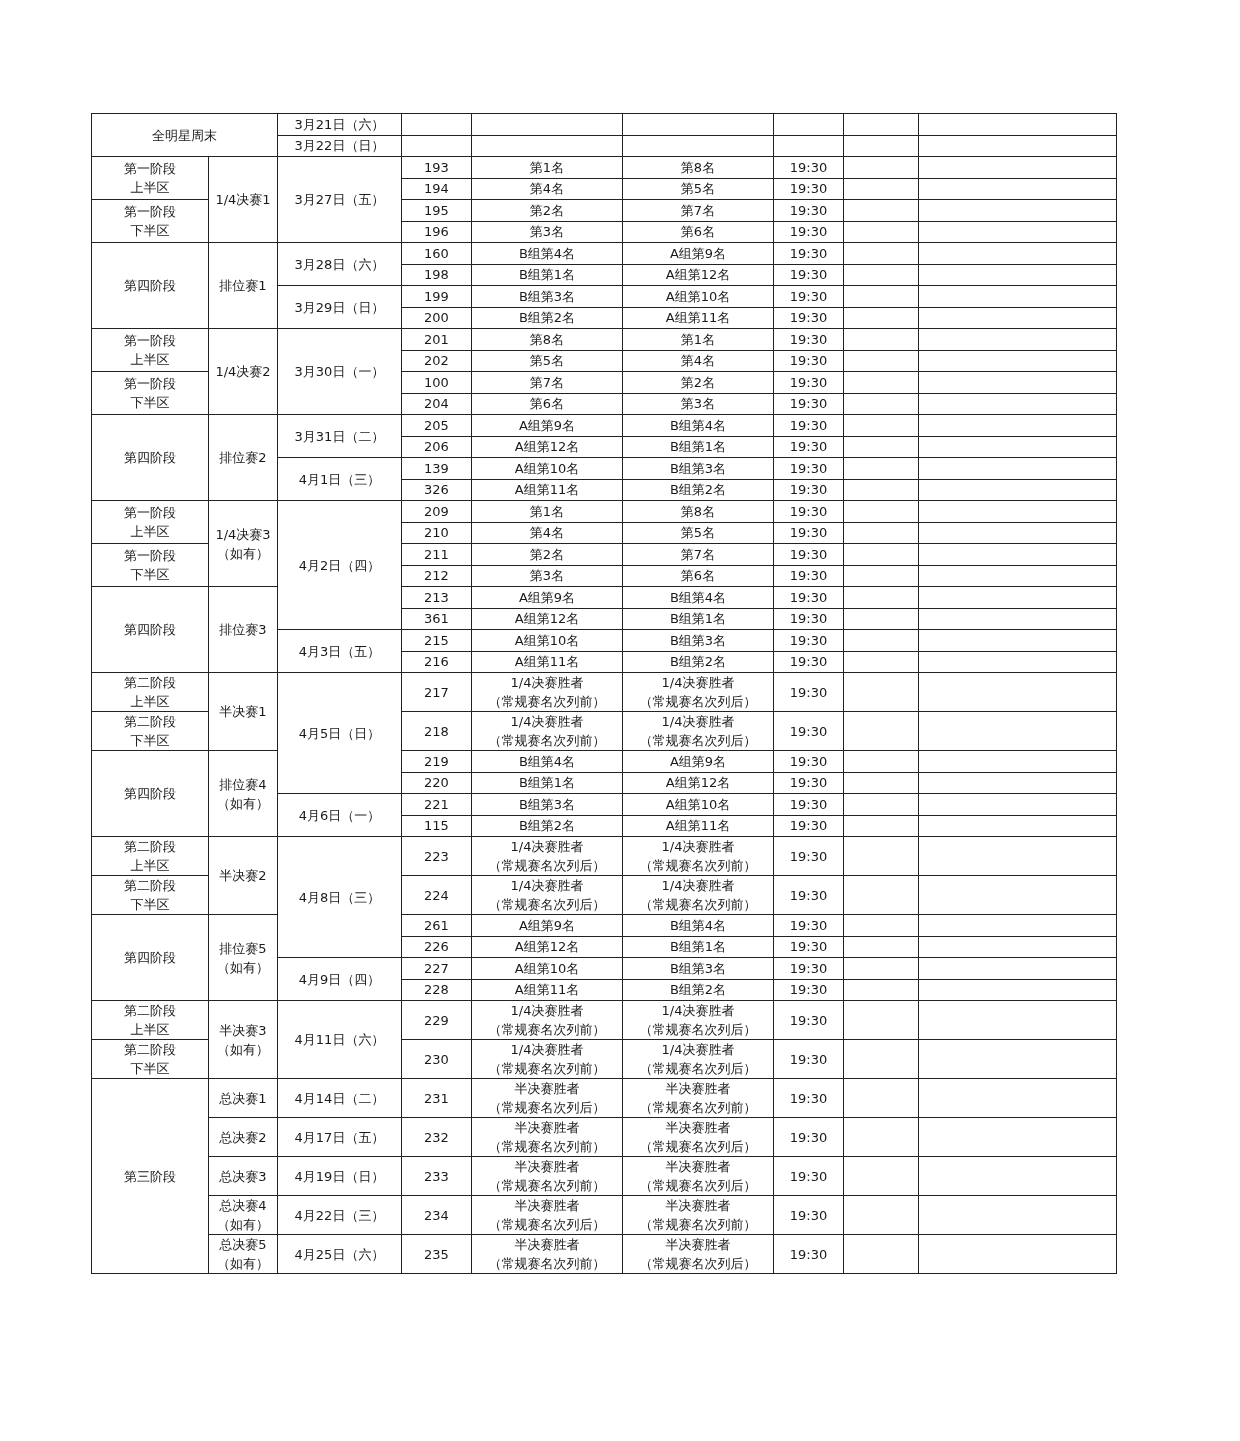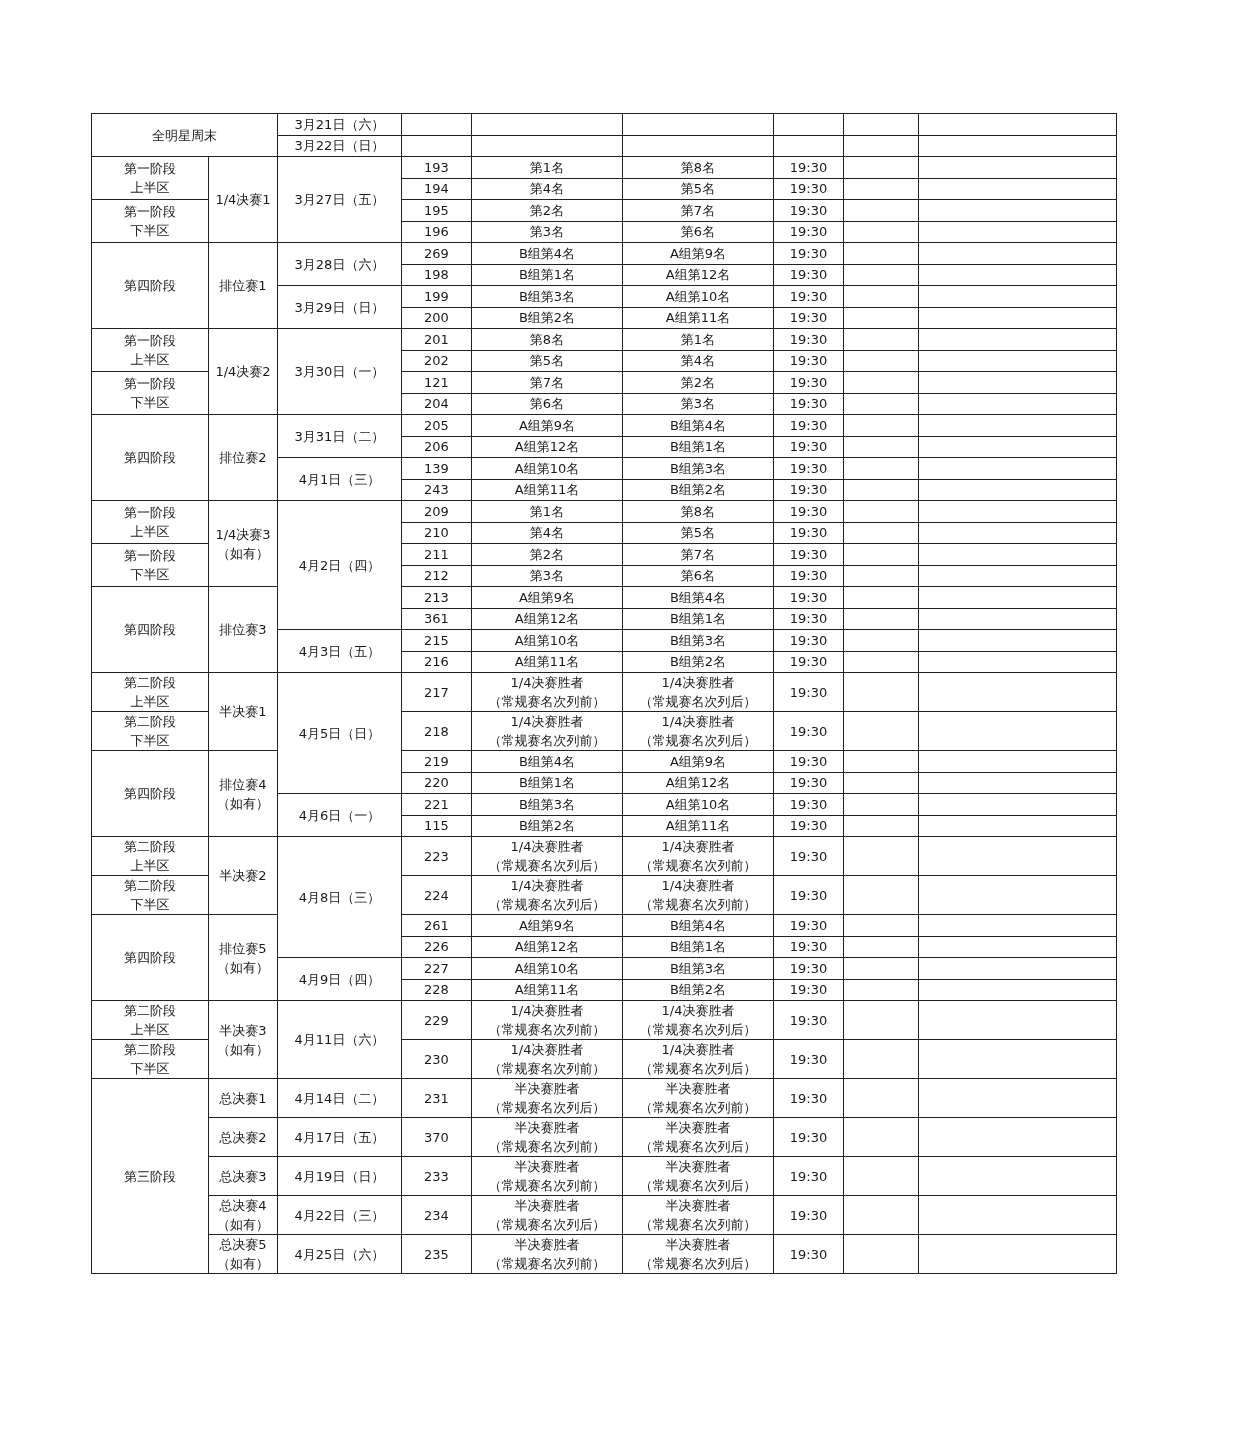--- a/index.html
+++ b/index.html
@@ -101,21 +101,21 @@
         <td>第3名</td>
         <td>第6名</td>
         <td>19:30</td>
         <td></td>
         <td></td>
       </tr>
       <tr class="s">
         <td rowspan="4">第四阶段</td>
         <td rowspan="4">排位赛1</td>
         <td rowspan="2">3月28日（六）</td>
-        <td>269</td>
+        <td>160</td>
         <td>B组第4名</td>
         <td>A组第9名</td>
         <td>19:30</td>
         <td></td>
         <td></td>
       </tr>
       <tr class="s">
         <td>198</td>
         <td>B组第1名</td>
         <td>A组第12名</td>
@@ -160,21 +160,21 @@
         <td>第4名</td>
         <td>19:30</td>
         <td></td>
         <td></td>
       </tr>
       <tr class="s">
         <td rowspan="2" class="two">
           <span>第一阶段</span>
           <span>下半区</span>
         </td>
-        <td>121</td>
+        <td>100</td>
         <td>第7名</td>
         <td>第2名</td>
         <td>19:30</td>
         <td></td>
         <td></td>
       </tr>
       <tr class="s">
         <td>204</td>
         <td>第6名</td>
         <td>第3名</td>
@@ -204,21 +204,21 @@
       <tr class="s">
         <td rowspan="2">4月1日（三）</td>
         <td>139</td>
         <td>A组第10名</td>
         <td>B组第3名</td>
         <td>19:30</td>
         <td></td>
         <td></td>
       </tr>
       <tr class="s">
-        <td>243</td>
+        <td>326</td>
         <td>A组第11名</td>
         <td>B组第2名</td>
         <td>19:30</td>
         <td></td>
         <td></td>
       </tr>
       <tr class="s">
         <td rowspan="2" class="two">
           <span>第一阶段</span>
           <span>上半区</span>
@@ -504,21 +504,21 @@
           <span>半决赛胜者</span>
           <span>（常规赛名次列前）</span>
         </td>
         <td>19:30</td>
         <td></td>
         <td></td>
       </tr>
       <tr class="d">
         <td>总决赛2</td>
         <td>4月17日（五）</td>
-        <td>370</td>
+        <td>232</td>
         <td class="two">
           <span>半决赛胜者</span>
           <span>（常规赛名次列前）</span>
         </td>
         <td class="two">
           <span>半决赛胜者</span>
           <span>（常规赛名次列后）</span>
         </td>
         <td>19:30</td>
         <td></td>

